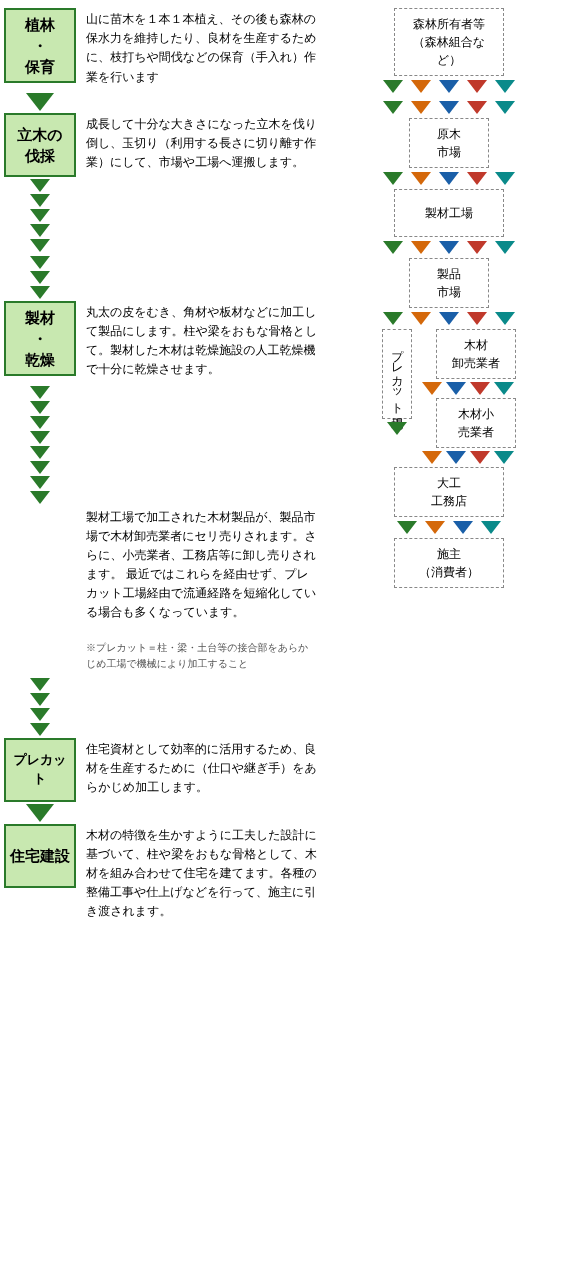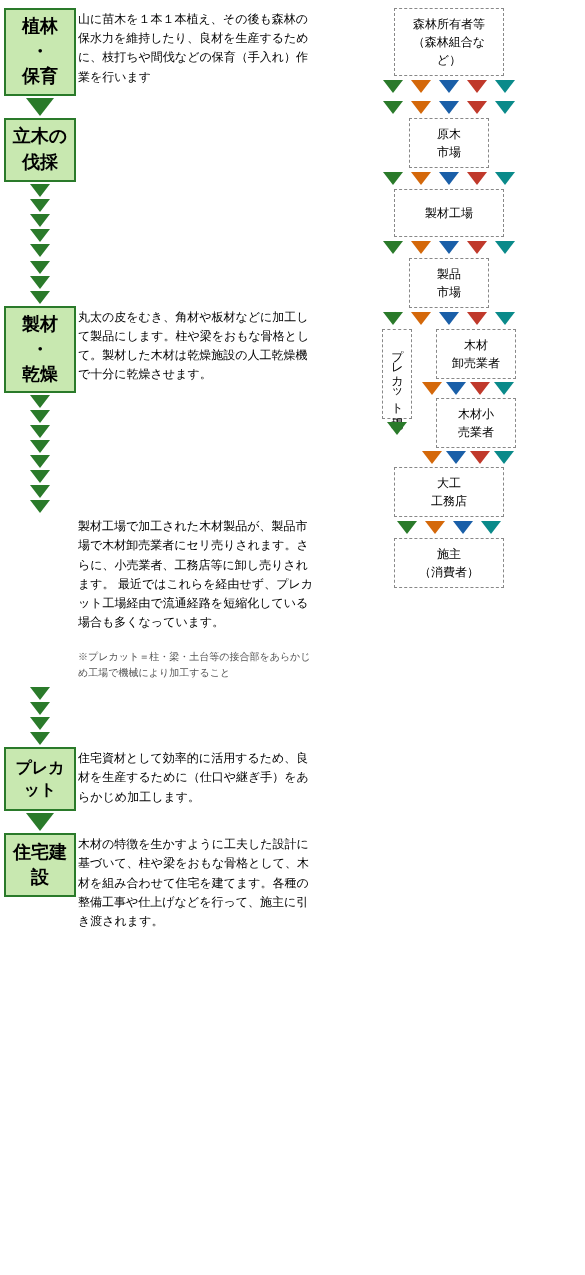--- a/index.html
+++ b/index.html
@@ -32,30 +32,30 @@
     }
     .step-label-box {
       width: 72px;
       min-height: 64px;
       border: 2.5px solid #2a7a2a;
       background: #c8e8b0;
       display: flex;
       align-items: center;
       justify-content: center;
       text-align: center;
-      font-size: 18px;
+      font-size: 15px;
       font-weight: bold;
       color: #000;
       line-height: 1.4;
       flex-shrink: 0;
       padding: 4px 2px;
     }
     .step-desc {
       flex: 1;
-      padding: 2px 6px 4px 2px;
+      padding: 2px 6px 4px 10px;
       font-size: 12px;
       line-height: 1.6;
       color: #000;
     }
     .arrow-row {
       display: flex;
       align-items: center;
       margin: 2px 0 2px 0;
       width: 100%;
     }
@@ -194,20 +194,21 @@
     </div>
 
     <div class="arrow-row">
       <div class="arrow-box">
         <span class="down-arrow"></span>
       </div>
     </div>
 
     <div class="step-row">
       <div class="step-label-box">立木の<br>伐採</div>
+      <div class="step-desc">成長して十分な大きさになった立木を伐り倒し、玉切り（利用する長さに切り離す作業）にして、市場や工場へ運搬します。</div>
     </div>
 
     <div class="arrow-row">
       <div class="multi-arrow-area">
         <div class="multi-arrows">
           <span class="small-arrow"></span>
           <span class="small-arrow"></span>
           <span class="small-arrow"></span>
           <span class="small-arrow"></span>
           <span class="small-arrow"></span>
@@ -261,21 +262,21 @@
         <div class="multi-arrows">
           <span class="small-arrow"></span>
           <span class="small-arrow"></span>
           <span class="small-arrow"></span>
           <span class="small-arrow"></span>
         </div>
       </div>
     </div>
 
     <div class="step-row">
-      <div class="step-label-box" style="font-size:16px;">プレカット</div>
+      <div class="step-label-box" style="font-size:13px;">プレカット</div>
       <div class="step-desc">住宅資材として効率的に活用するため、良材を生産するために（仕口や継ぎ手）をあらかじめ加工します。</div>
     </div>
 
     <div class="arrow-row">
       <div class="arrow-box">
         <span class="down-arrow"></span>
       </div>
     </div>
 
     <div class="step-row">

